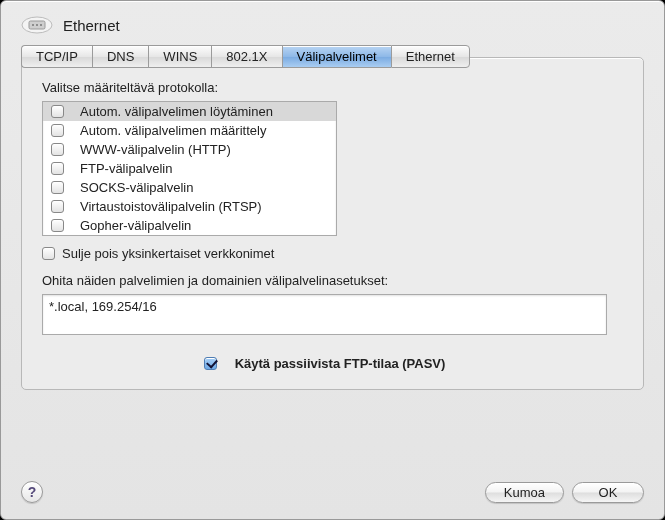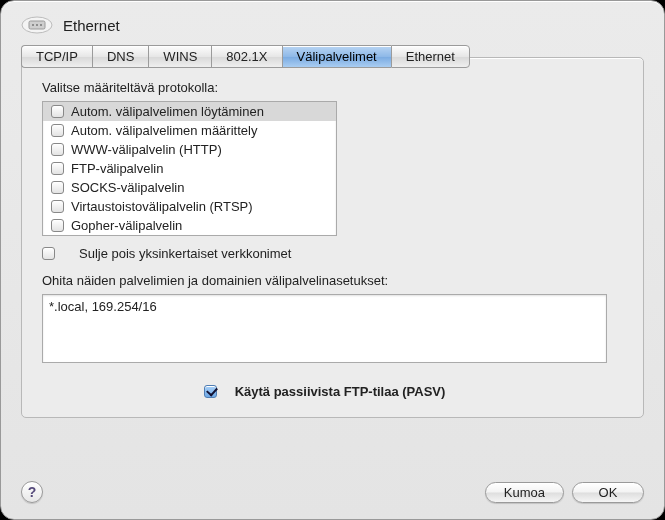--- a/index.html
+++ b/index.html
@@ -11,21 +11,21 @@
     background: #000;
     width: 665px;
     height: 520px;
     overflow: hidden;
   }
   .window {
     width: 665px;
     height: 520px;
     background: linear-gradient(#ebebeb, #e4e4e4);
     border: 1px solid #999;
-    border-radius: 14px;
+    border-radius: 6px;
     position: relative;
     padding: 14px 20px 16px 20px;
     box-shadow: inset 0 1px 0 #fff;
   }
   .title-row {
     display: flex;
     align-items: center;
     gap: 10px;
     margin-bottom: 10px;
   }
@@ -80,21 +80,21 @@
     background: #fff;
     border: 1px solid #aaa;
     border-radius: 0;
     width: 295px;
     padding: 0;
     box-shadow: inset 0 1px 2px rgba(0,0,0,.12);
   }
   .protocol-row {
     display: flex;
     align-items: center;
-    gap: 7px;
+    gap: 16px;
     padding: 2px 8px;
     font-size: 13px;
     color: #222;
   }
   .protocol-row.selected {
     background: #d8d8d8;
   }
   .aqua-check {
     width: 13px;
     height: 13px;
@@ -114,30 +114,30 @@
     position: absolute;
     left: 2px; top: 1px;
     width: 8px; height: 5px;
     border-left: 2px solid #113;
     border-bottom: 2px solid #113;
     transform: rotate(-48deg);
   }
   .exclude-row {
     display: flex;
     align-items: center;
-    gap: 24px;
+    gap: 7px;
     margin-top: 10px;
     font-size: 13px;
     color: #222;
   }
   .bypass-box {
     background: #fff;
     border: 1px solid #aaa;
     width: 100%;
-    height: 69px;
+    height: 41px;
     padding: 4px 6px;
     font-size: 13px;
     color: #222;
     box-shadow: inset 0 1px 2px rgba(0,0,0,.12);
     resize: none;
     font-family: inherit;
   }
   .pasv-row {
     display: flex;
     align-items: center;

